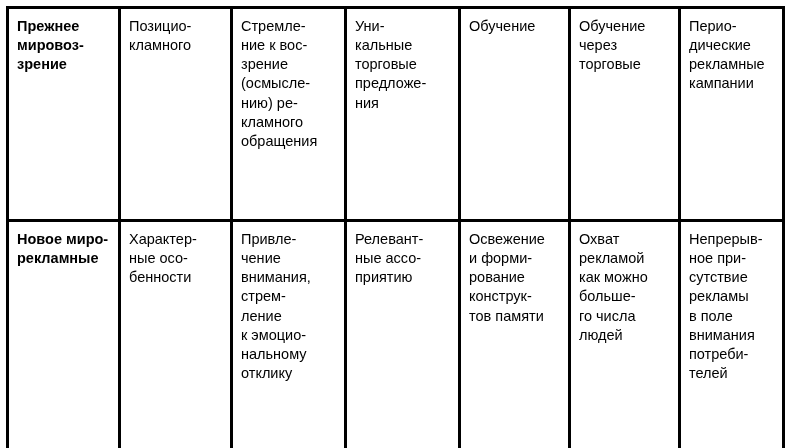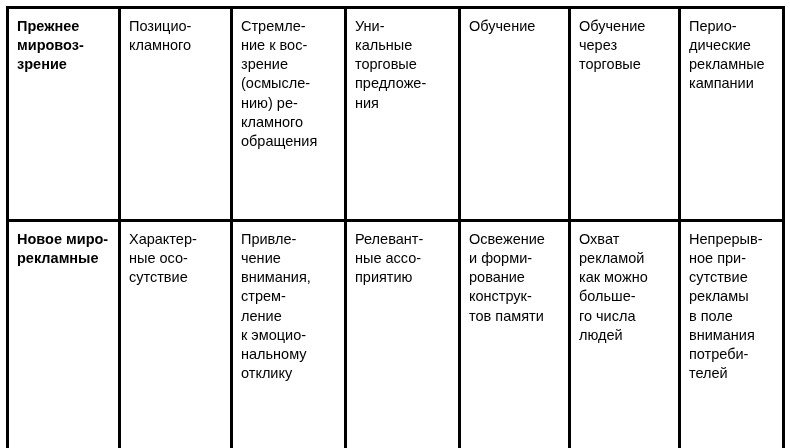--- a/index.html
+++ b/index.html
@@ -114,21 +114,21 @@
           </td>
       </tr>
       <tr class="row-1">
         <td class="head-cell">
             <span class="cell-text">Новое миро-
 рекламные</span>
           </td>
         <td>
             <span class="cell-text">Характер-
 ные осо-
-сутствие</span>
+бенности</span>
           </td>
         <td>
             <span class="cell-text">Привле-
 чение
 внимания,
 стрем-
 ление
 к эмоцио-
 нальному
 отклику</span>

